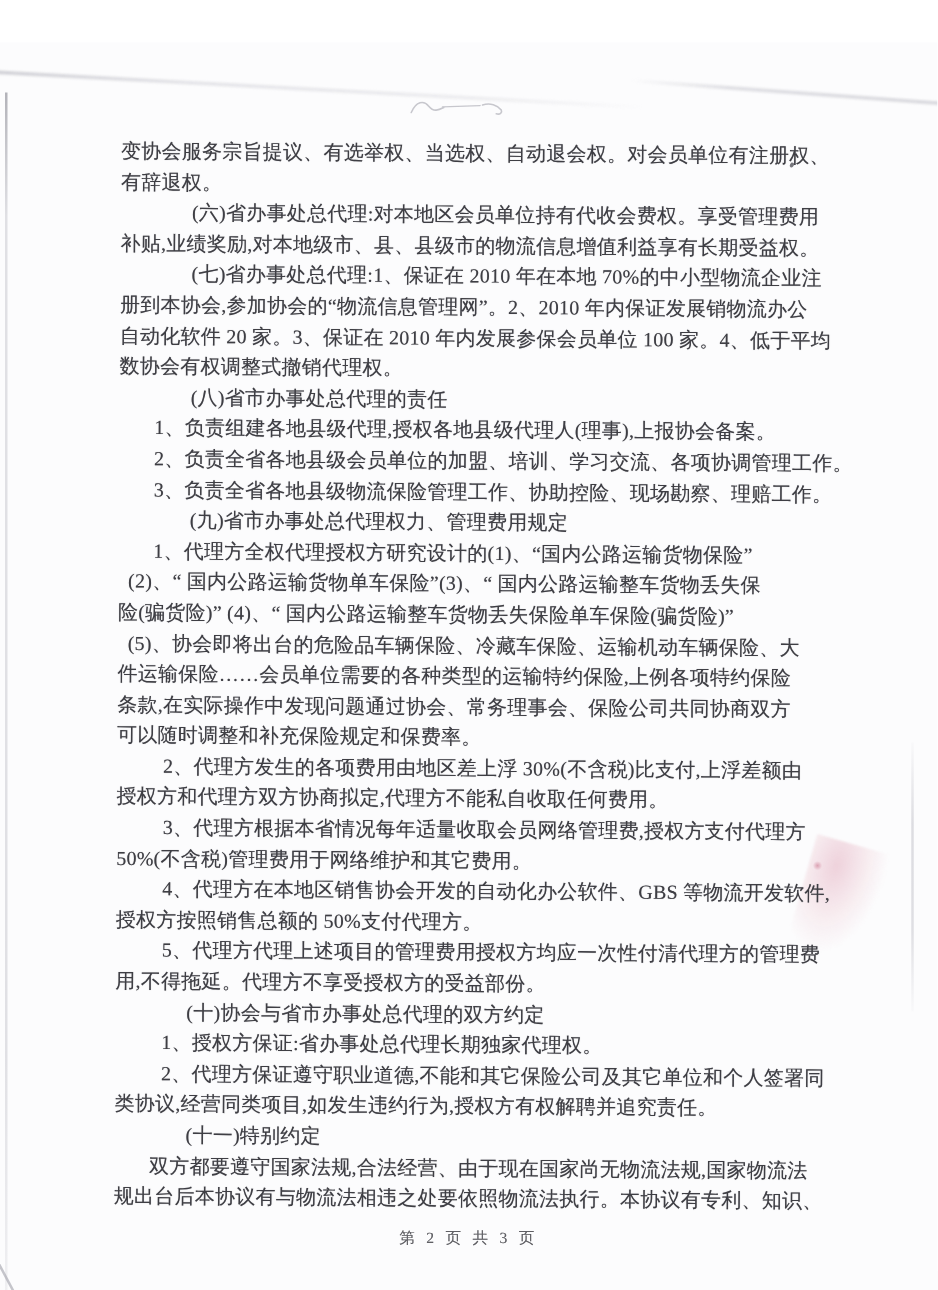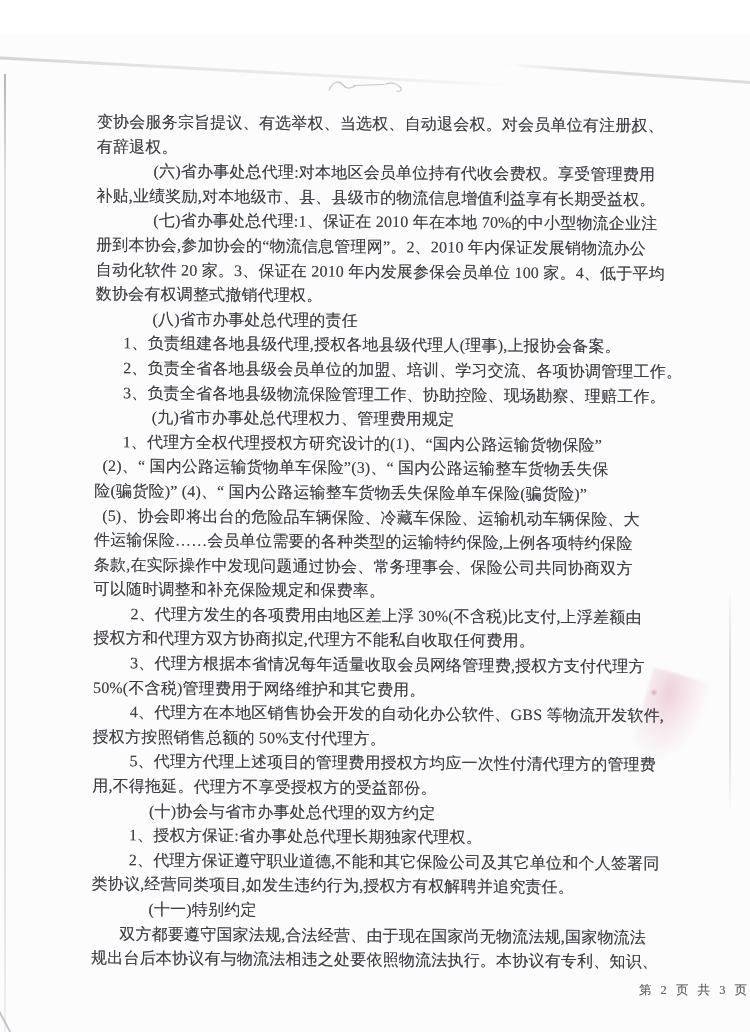--- a/index.html
+++ b/index.html
@@ -31,21 +31,21 @@
   }
   .line{white-space:nowrap;}
   .ind-flush{margin-left:0;}
   .ind-slight{margin-left:8px;}
   .ind-item{margin-left:28px;}
   .ind-itemwide{margin-left:37px;}
   .ind-section{margin-left:57px;}
   
   .page-footer{
     position:absolute;left:0;top:948px;width:750px;
-    text-align:right;
+    text-align:center;
     color:var(--footer-ink);
     font-size:12.5px;
     letter-spacing:3px;
     text-shadow:0 0 0.5px rgba(95,95,100,0.5);
   }
   
   .streak{
     position:absolute;height:3px;
     filter:blur(0.7px);
     transform-origin:0 0;

